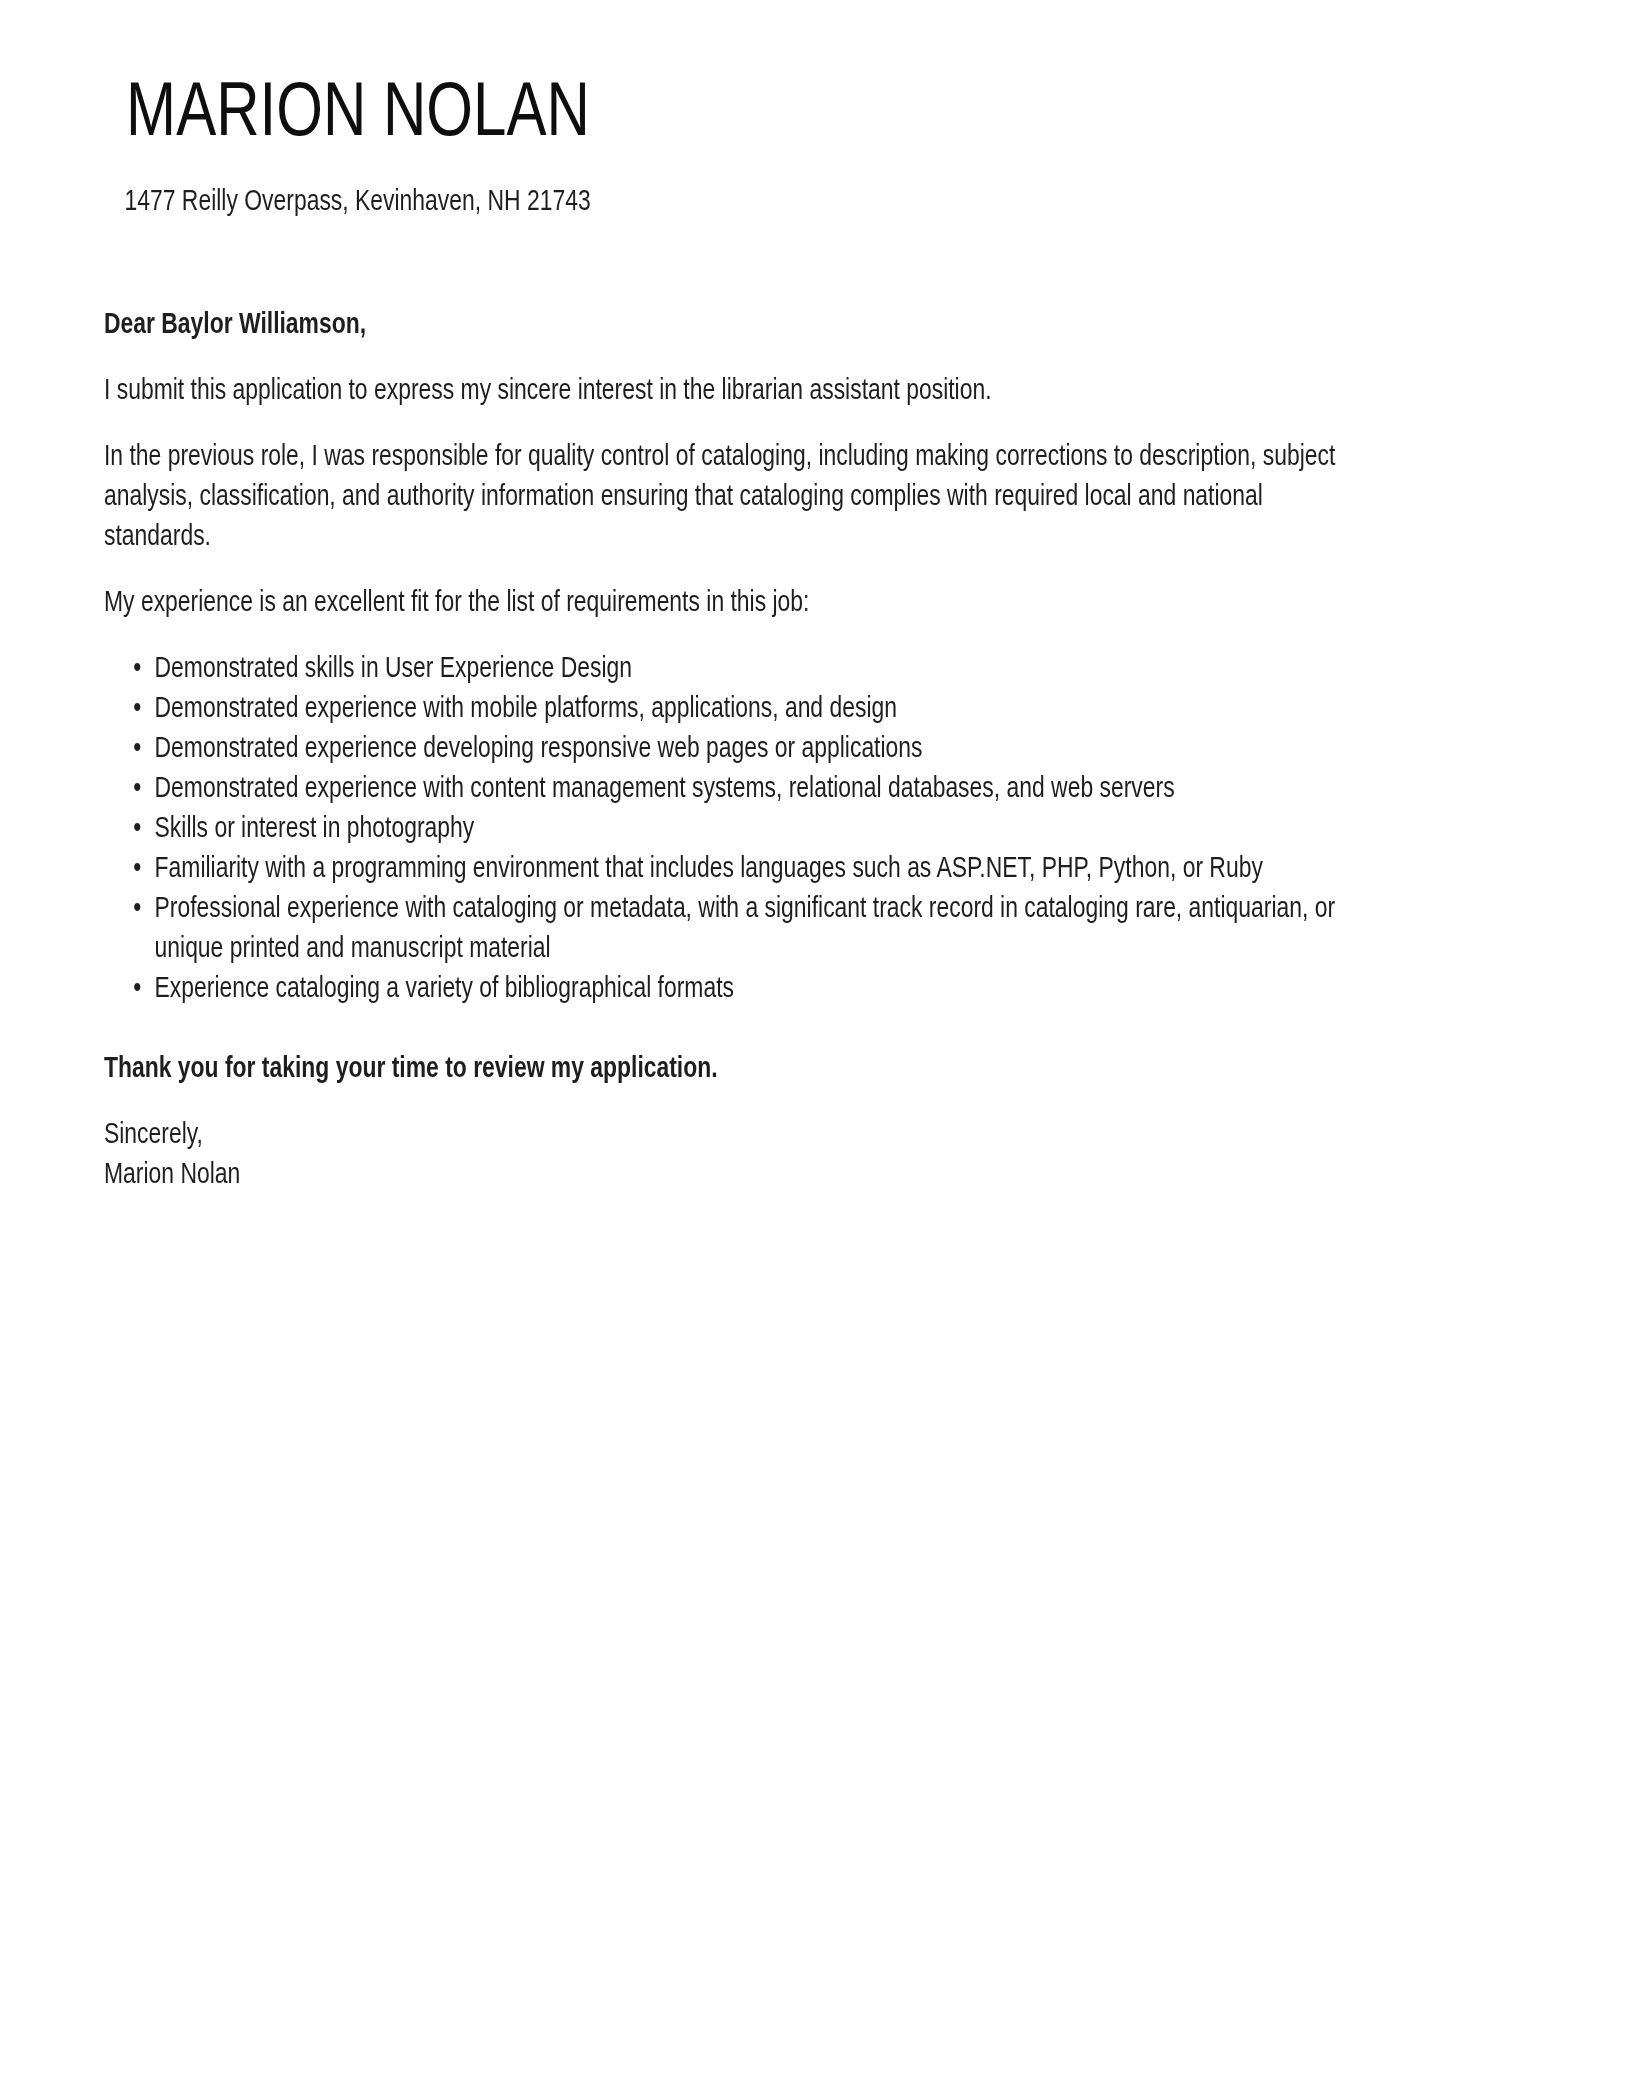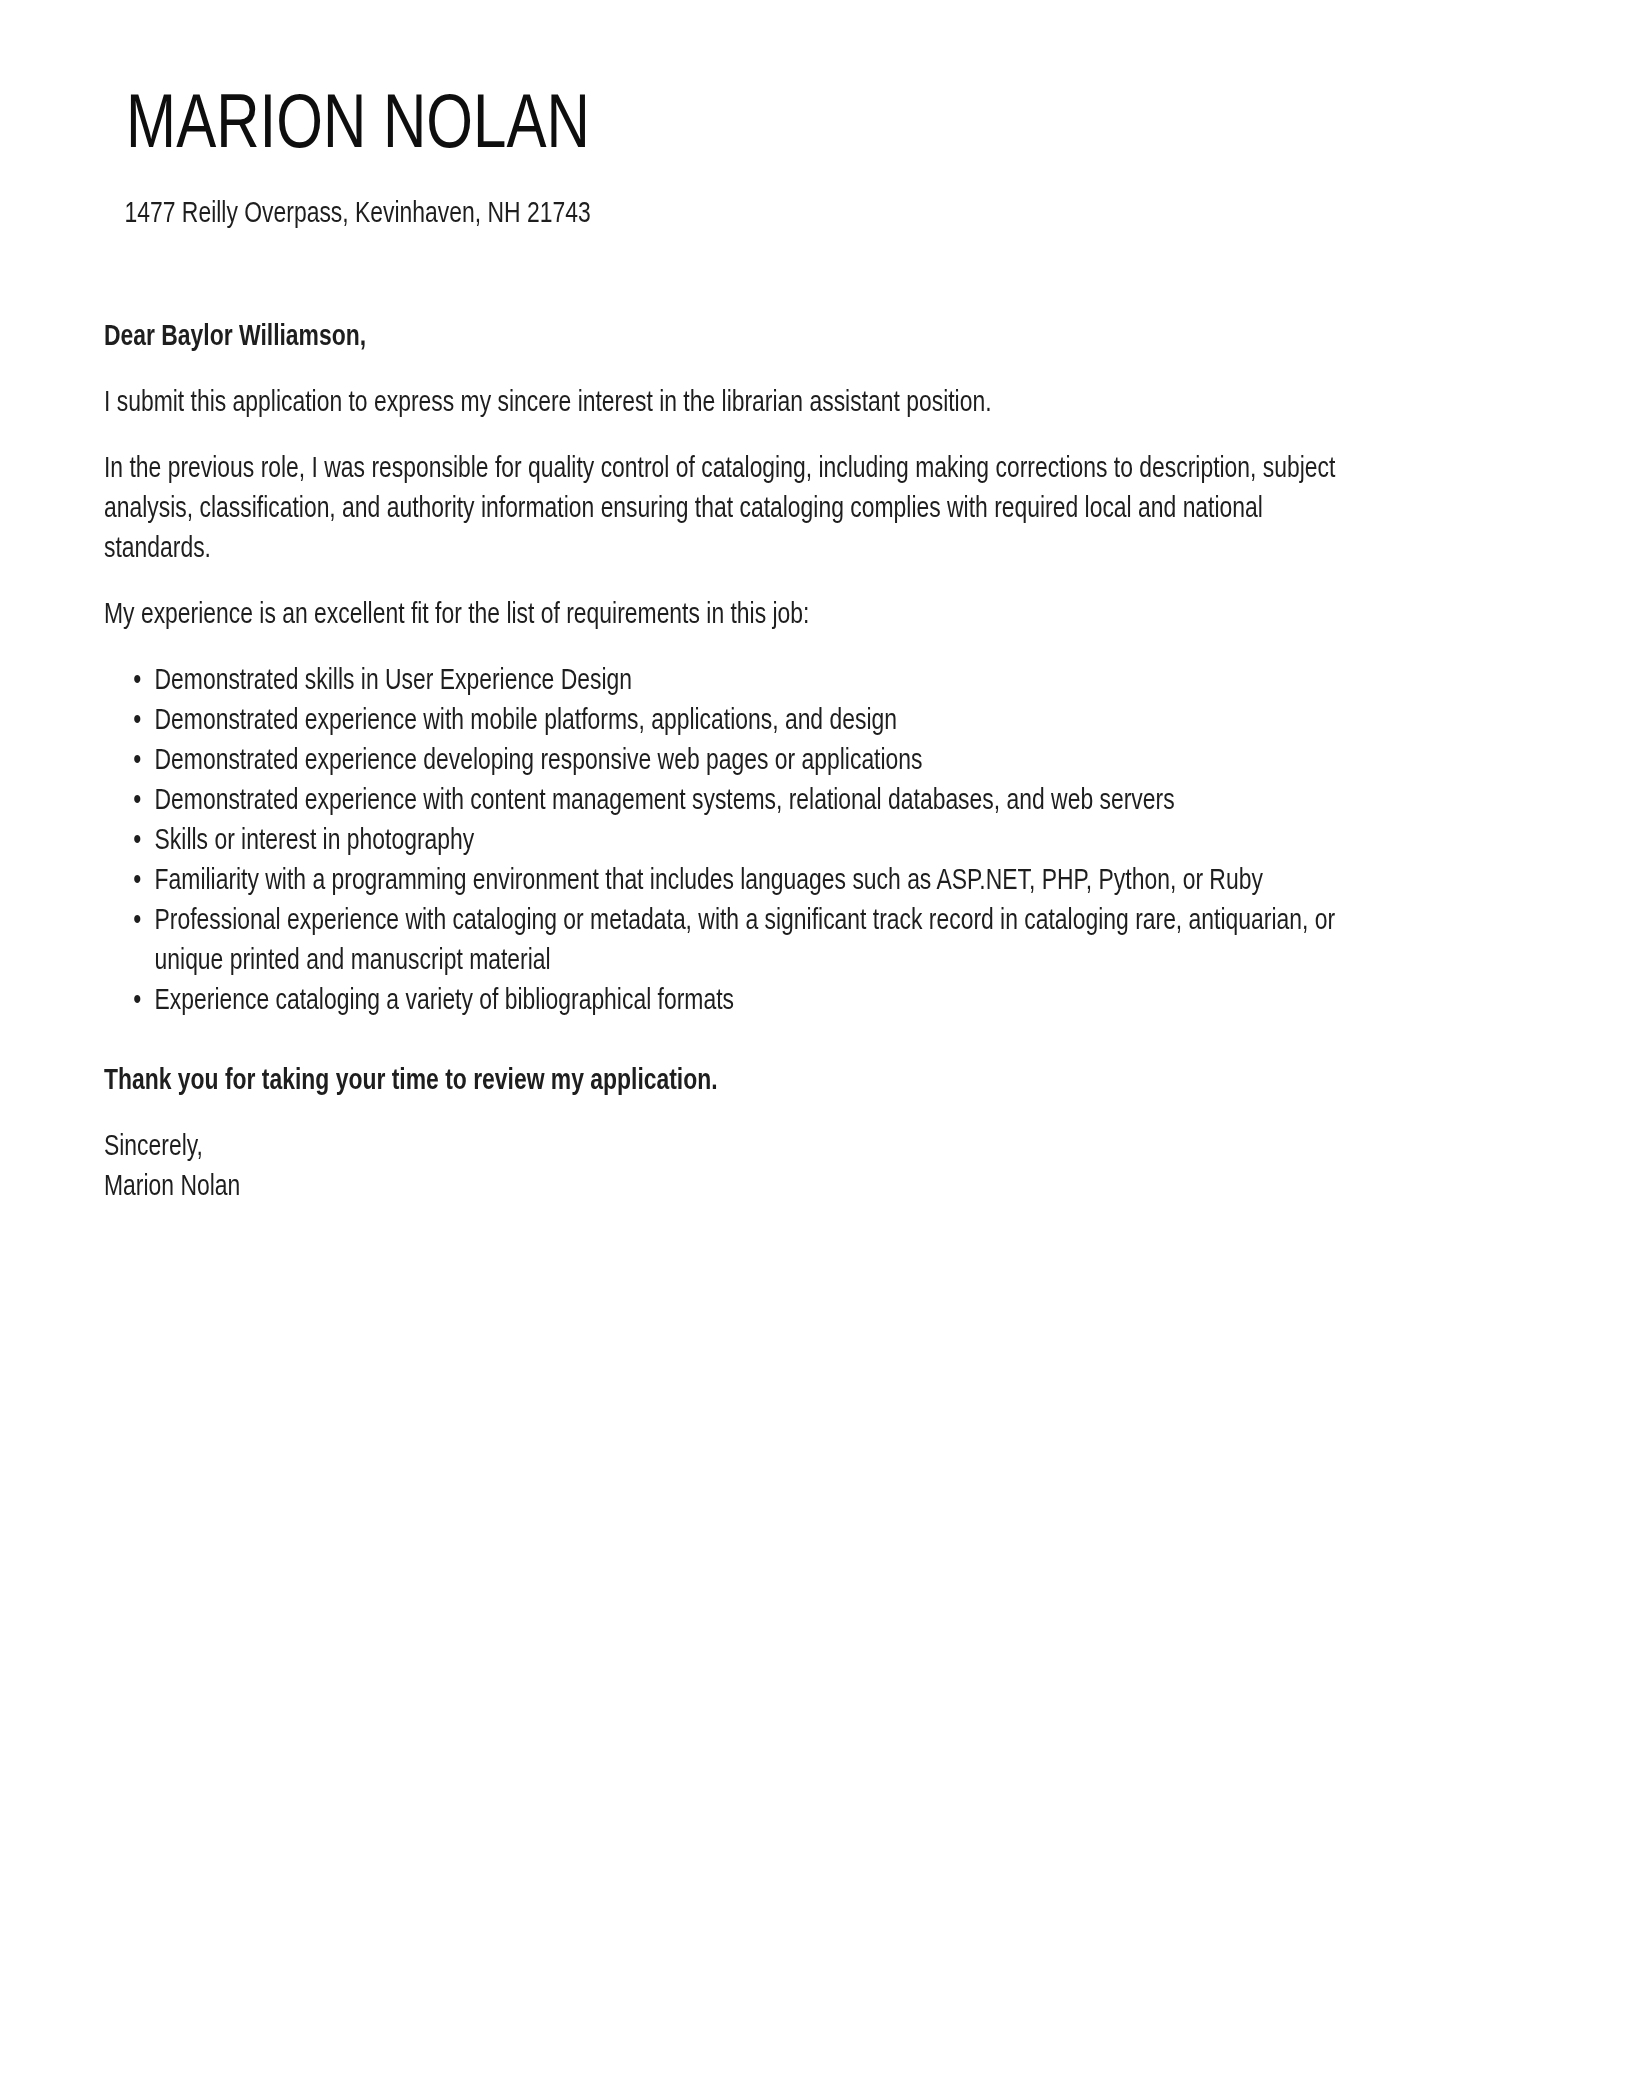--- a/index.html
+++ b/index.html
@@ -9,21 +9,20 @@
     background: #ffffff;
   }
   .page {
     position: relative;
     width: 1632px;
     height: 2058px;
     background: #ffffff;
     overflow: hidden;
     font-family: "Liberation Sans", sans-serif;
     color: #1e1e1e;
-    margin-top: 12px;
   }
   
   .content {
     width: 1800px;
     margin-left: 104px;
     transform: scaleX(0.79);
     transform-origin: 0 0;
   }
   .name {
     margin: 71px 0 0 28px;

